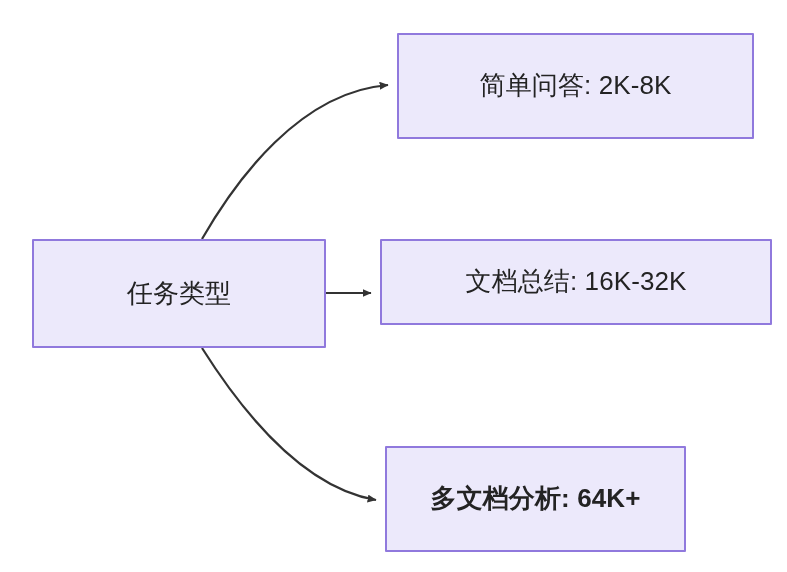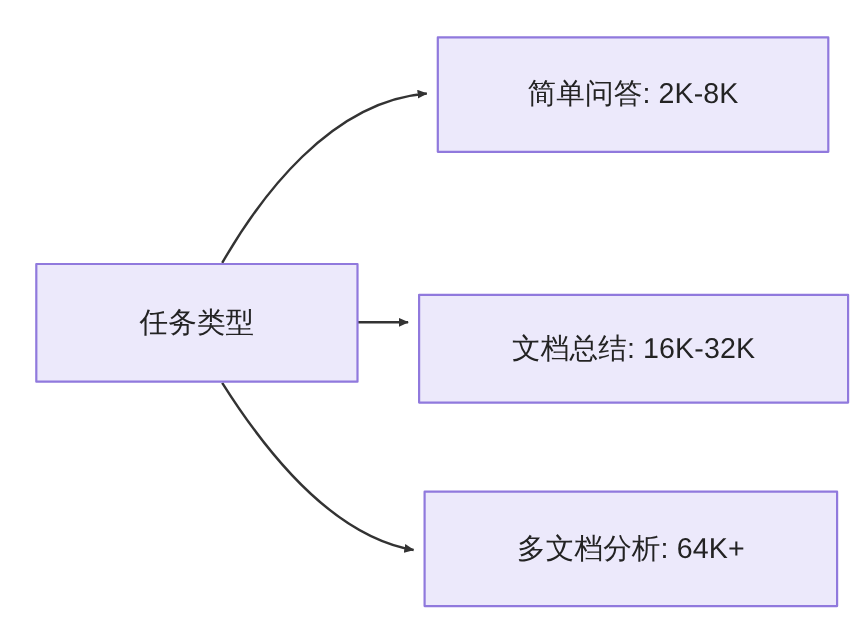--- a/index.html
+++ b/index.html
@@ -54,28 +54,28 @@
   #node-simple-qa {
     left: 397px;
     top: 33px;
     width: 357px;
     height: 106px;
   }
   #node-doc-summary {
     left: 380px;
     top: 239px;
     width: 392px;
-    height: 100px;
-    margin-top: 28px;
+    height: 86px;
   }
   #node-multidoc {
     left: 385px;
     top: 446px;
-    width: 377px;
+    width: 301px;
     height: 106px;
+    font-weight: bold;
   }
 </style>
 </head>
 <body>
 
 <div id="diagram-canvas">
 
   <svg class="edge-layer" viewBox="0 0 787 572" width="787" height="572">
     <defs>
       <marker id="arrowhead" markerWidth="9" markerHeight="8" refX="8.4" refY="4" orient="auto" markerUnits="userSpaceOnUse">

